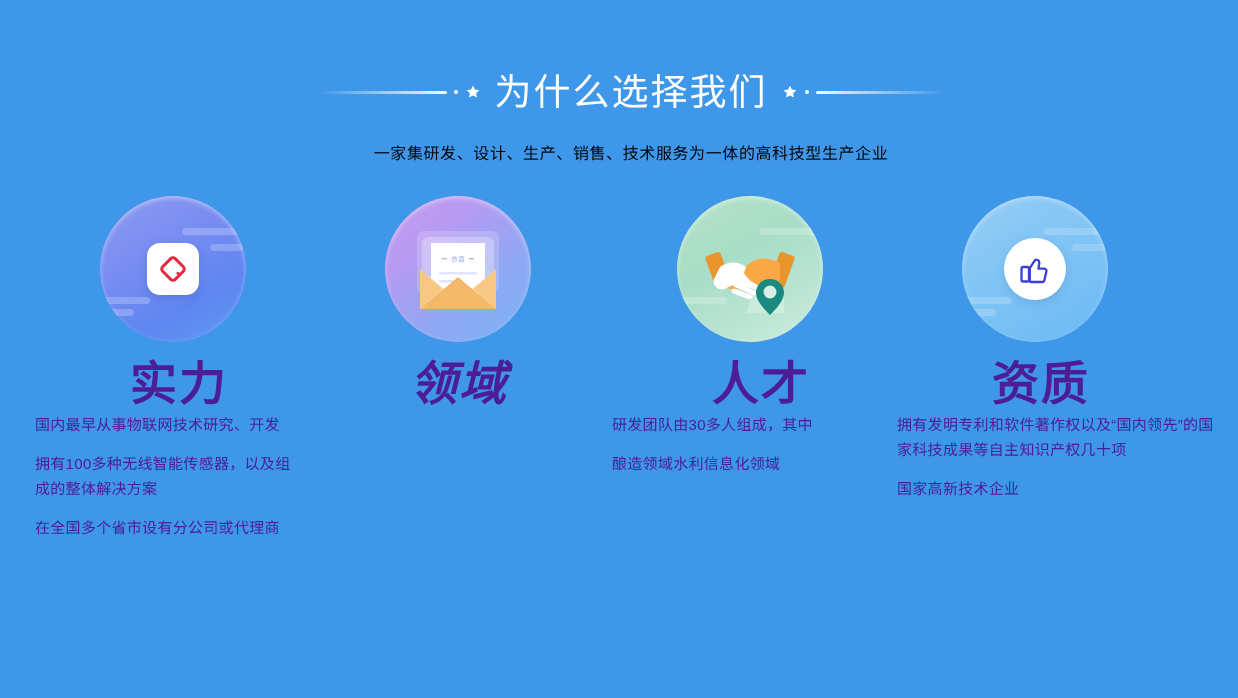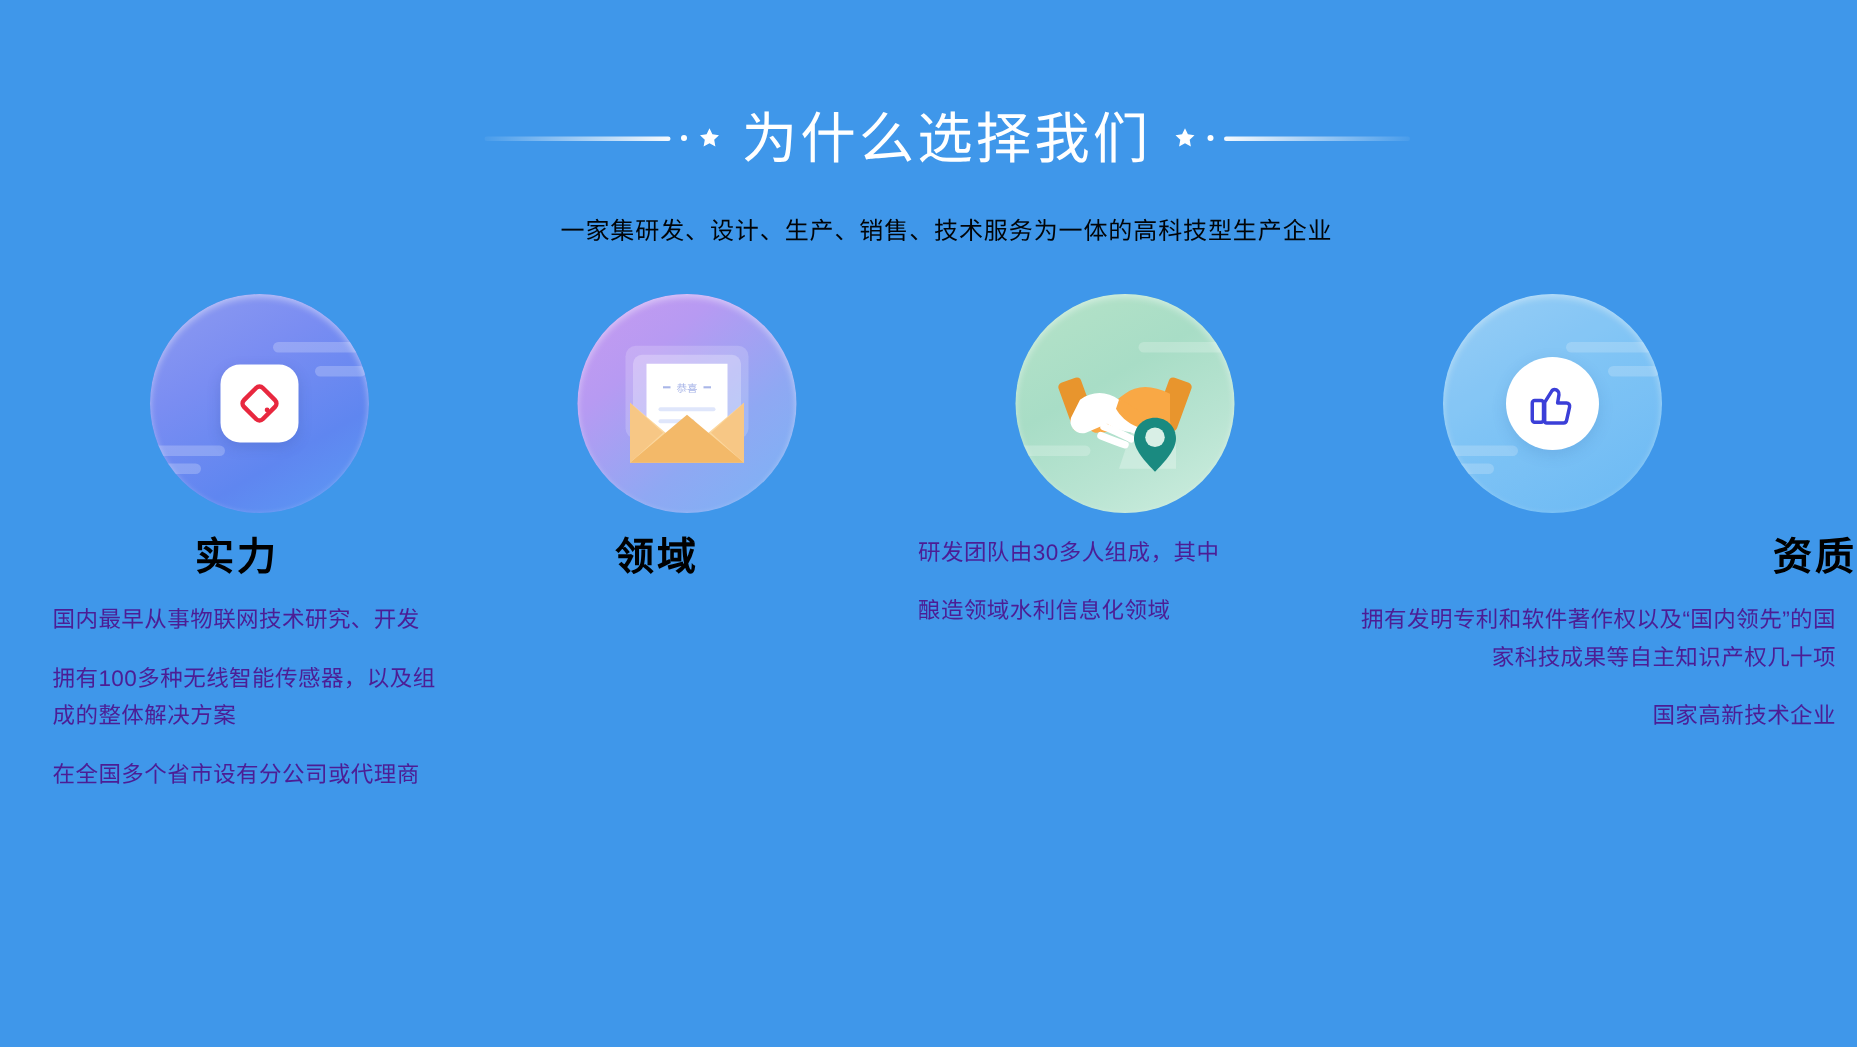--- a/index.html
+++ b/index.html
@@ -52,21 +52,21 @@
 
   
   .cols {
     position:absolute; top:196px; left:0; width:1238px;
     display:flex;
   }
   .col { position:relative; }
   .col-0 { width:310px; padding-left:35px; }
   .col-1 { width:290px; padding-left:10px; }
   .col-2 { width:292px; padding-left:12px; }
-  .col-3 { width:346px; padding-left:5px;text-align:right; }
+  .col-3 { width:346px; padding-left:5px; }
 
   .icon-wrap {
     position:relative; width:146px; height:146px;
     margin-bottom:14px;
   }
   .col-0 .icon-wrap { margin-left:65px; }
   .col-1 .icon-wrap { margin-left:65px; }
   .col-2 .icon-wrap { margin-left:65px; }
   .col-3 .icon-wrap { margin-left:65px; }
 
@@ -106,26 +106,25 @@
   
   .circle-white {
     width:62px; height:62px; border-radius:50%;
     background:#ffffff;
     display:flex; align-items:center; justify-content:center;
     box-shadow:0 3px 10px rgba(40,90,160,0.16);
   }
 
   
   .heading {
-    font-size:26px; font-weight:bold; color:#000000;
+    font-size:47px; font-weight:bold; color:#4c1d95;
     letter-spacing:2px; line-height:1.2;
-    margin-bottom:14px;
   }
   .col-0 .heading { margin-left:95px; }
-  .col-1 .heading { margin-left:90px; }
+  .col-1 .heading { margin-left:90px;font-style:italic; }
   .col-2 .heading { margin-left:100px; }
   .col-3 .heading { margin-left:95px; }
 
   .bullets { padding-right:14px; }
   .bullet {
     font-size:15px; color:#4c1d95; line-height:25px;
     margin-bottom:14px; letter-spacing:0.3px;
   }
   .bullet:last-child { margin-bottom:0; }
 </style>
@@ -246,20 +245,21 @@
             <path d="M40 74 C45 76 50 78 56 80" stroke="#ffffff" stroke-width="5" stroke-linecap="round" fill="none"></path>
 
             <path d="M52 50 C58 52 64 56 68 60 C71 63 69 69 64 68 C58 66 52 60 50 56 Z" fill="#f9a845"></path>
 
             <path d="M76 62 C84 62 90 68 90 76 C90 84 80 94 76 98 C72 94 62 84 62 76 C62 68 68 62 76 62 Z" fill="#1a8a80"></path>
             <circle cx="76" cy="75" r="6.5" fill="#d9efe6"></circle>
           </svg>
         </div>
       </div>
 
+      <div class="heading">人才</div>
       <div class="bullets">
         <div class="bullet">研发团队由30多人组成，其中</div>
         <div class="bullet">酿造领域水利信息化领域</div>
       </div>
     </div>
 
     <div class="col col-3">
       <div class="icon-wrap">
         <div class="bubble bubble-4">
           <span class="streak s1"></span>

